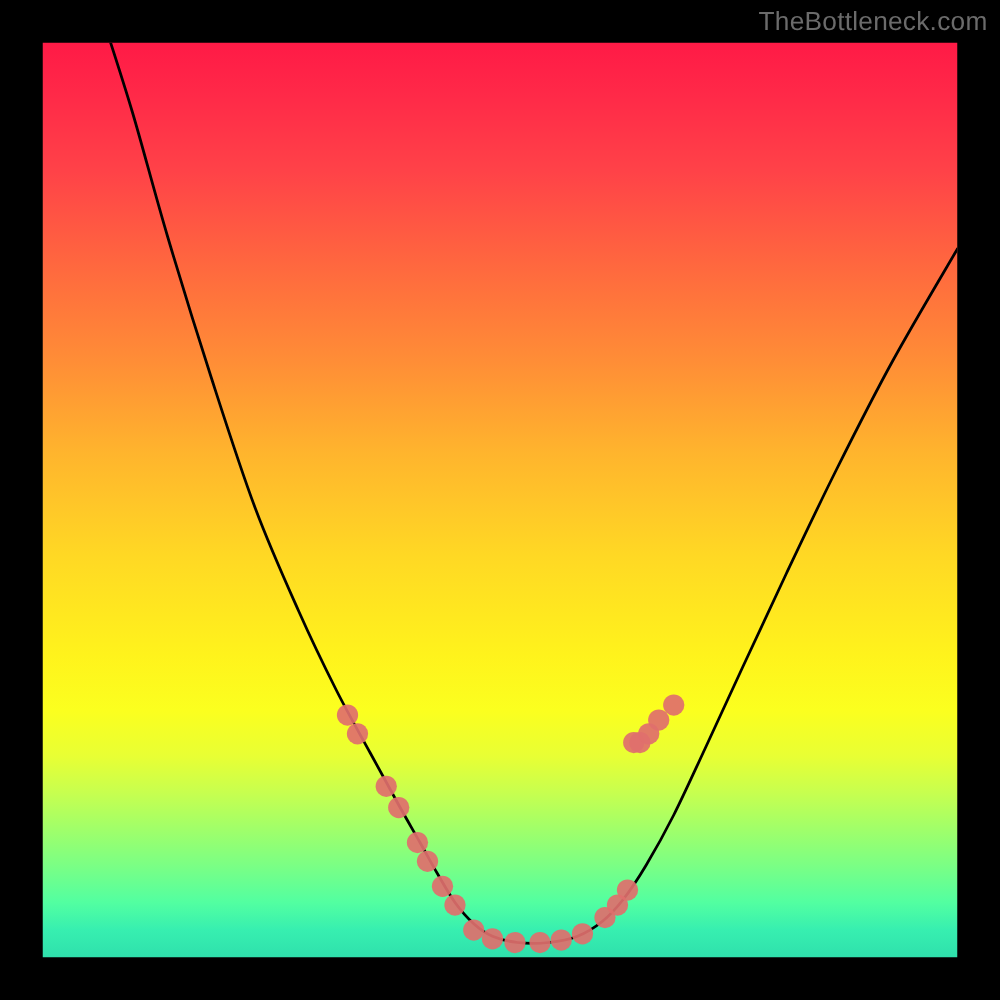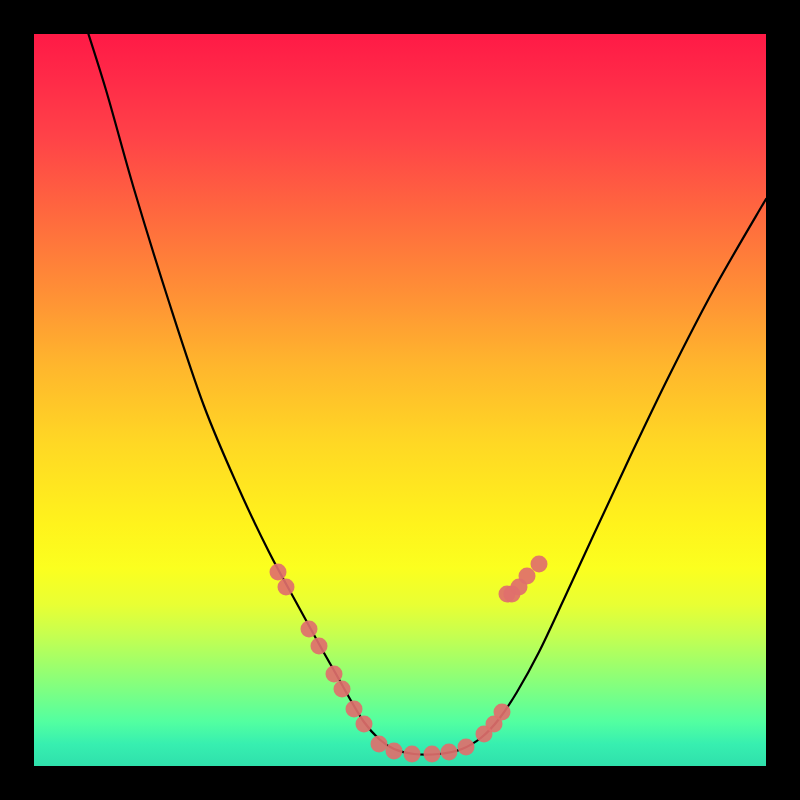--- a/index.html
+++ b/index.html
@@ -102,13 +102,14 @@
           <circle cx="460" cy="690" r="8.5" class="dot"></circle>
           <circle cx="468" cy="678" r="8.5" class="dot"></circle>
           <circle cx="473" cy="560" r="8.5" class="dot"></circle>
           <circle cx="478" cy="560" r="8.5" class="dot"></circle>
           <circle cx="485" cy="553" r="8.5" class="dot"></circle>
           <circle cx="493" cy="542" r="8.5" class="dot"></circle>
           <circle cx="505" cy="530" r="8.5" class="dot"></circle>
         </g>
     </svg>
   </div>
+  <div class="watermark">TheBottleneck.com</div>
 </div>
 
 </body></html>

